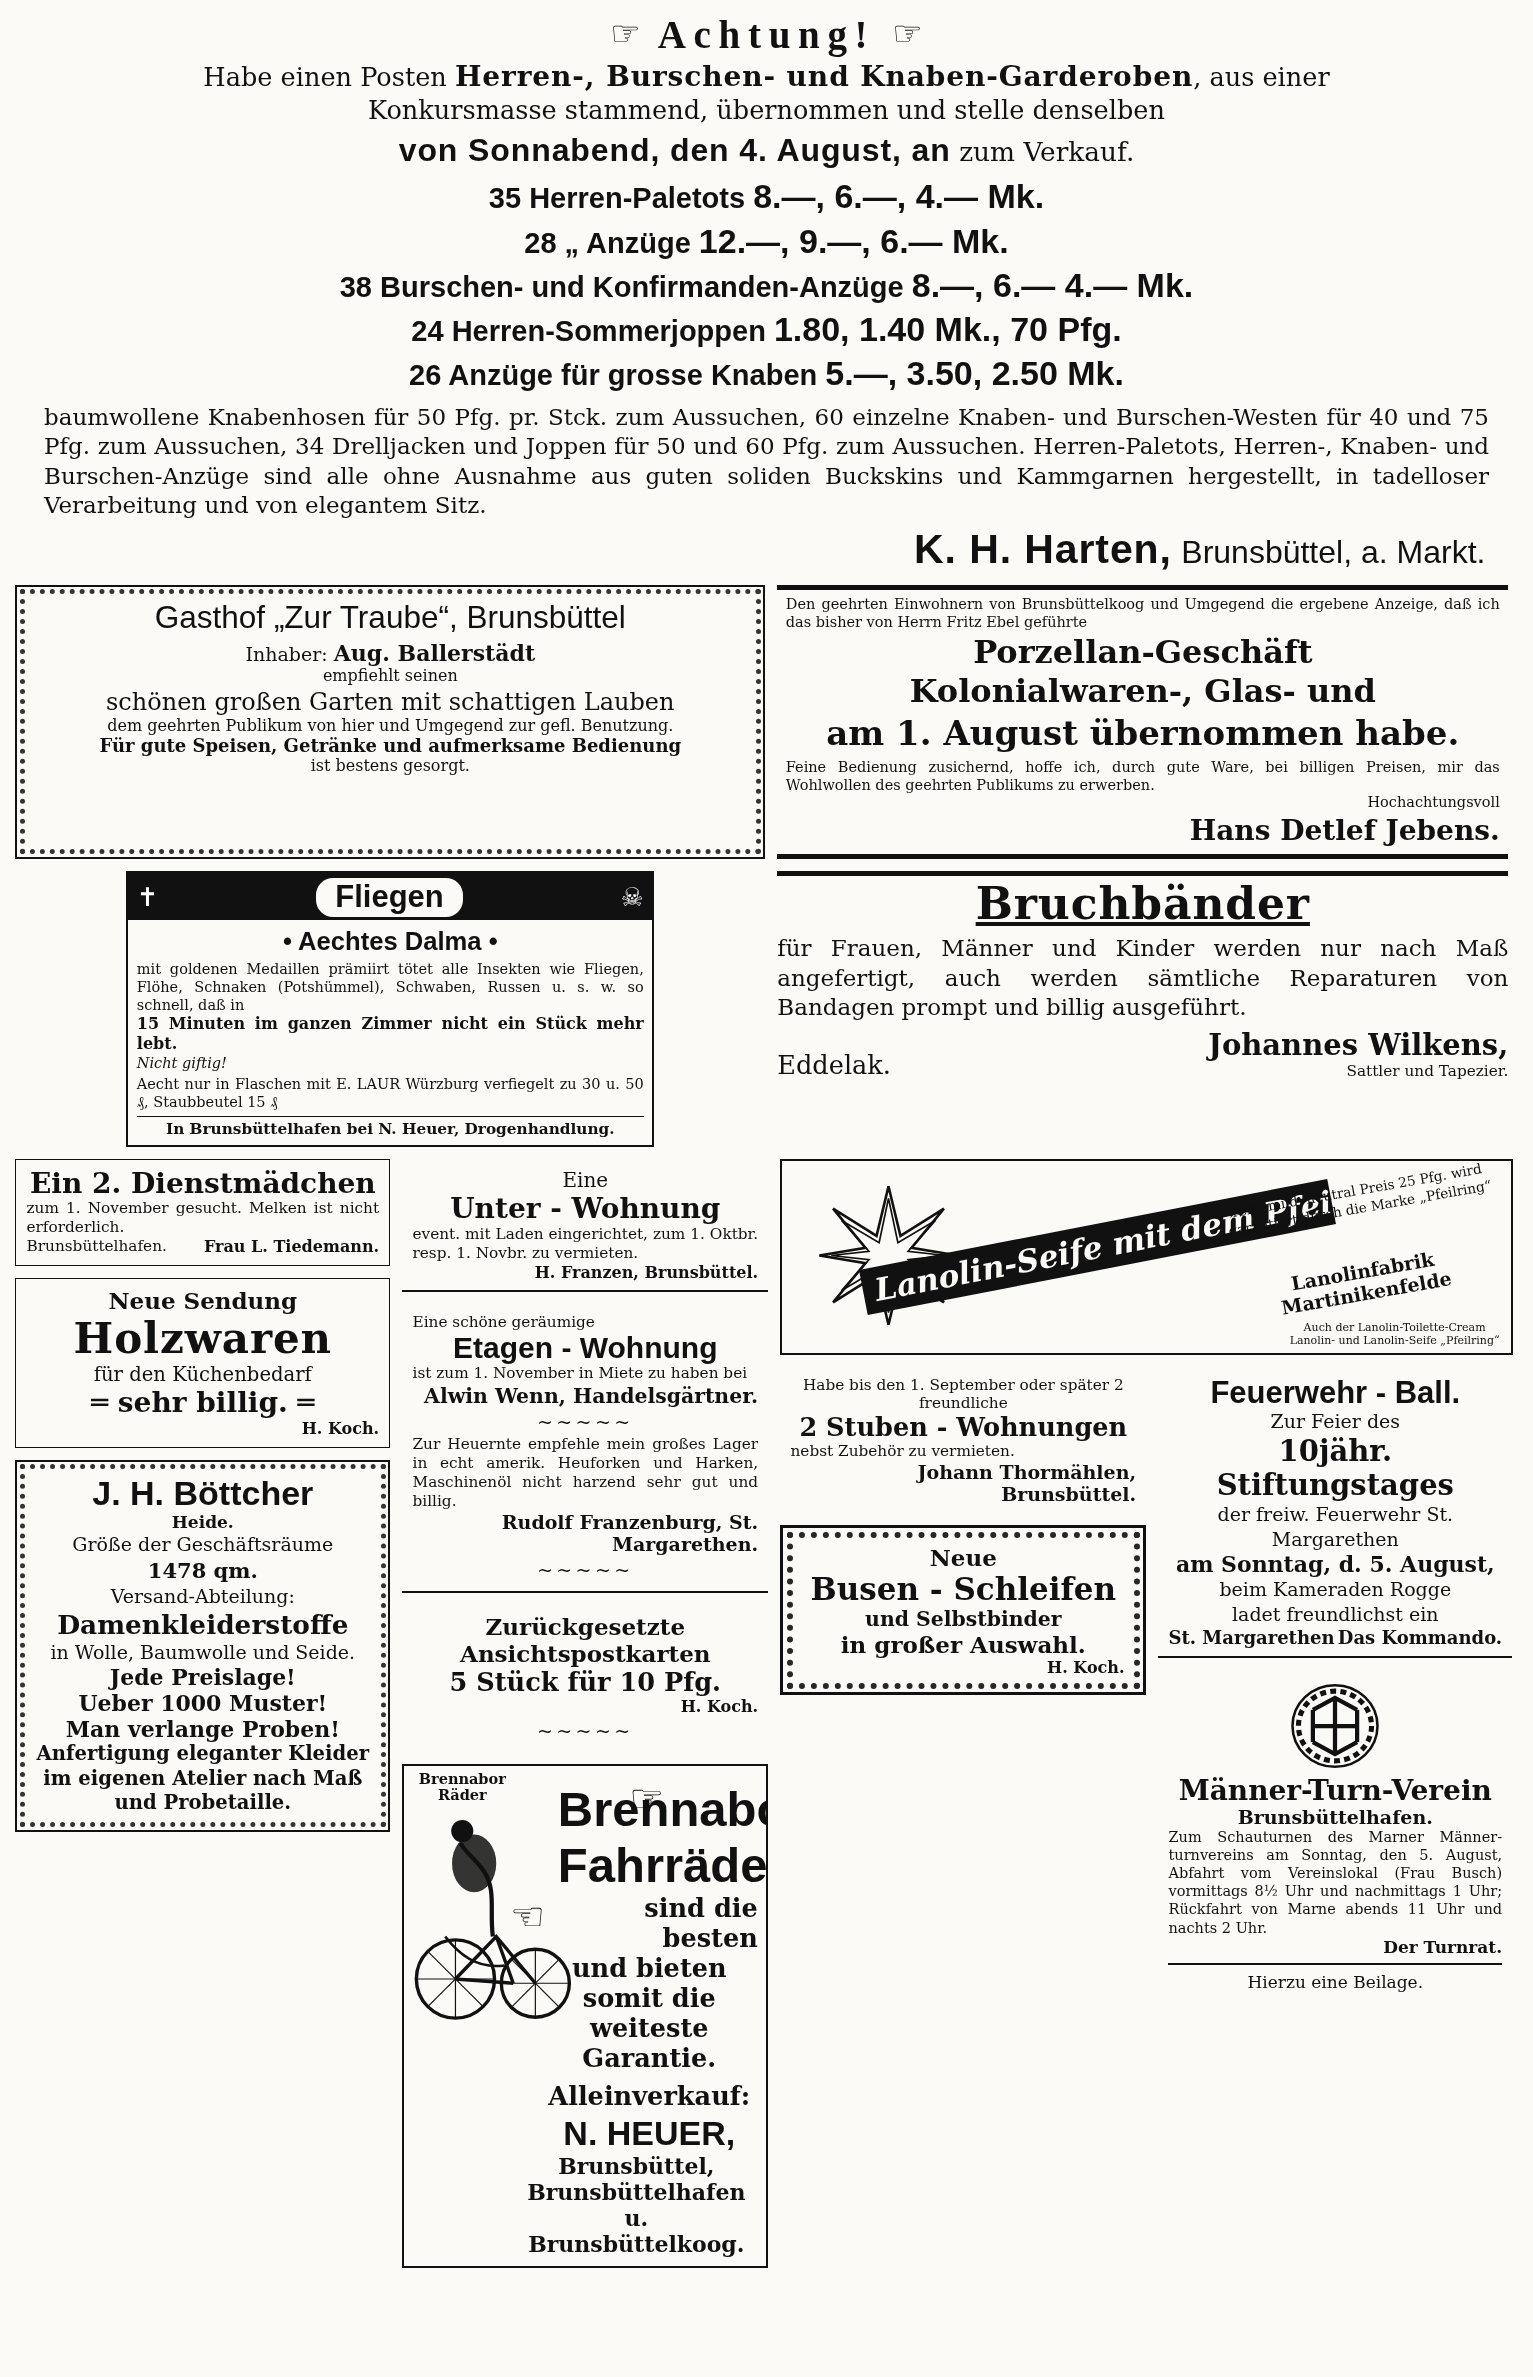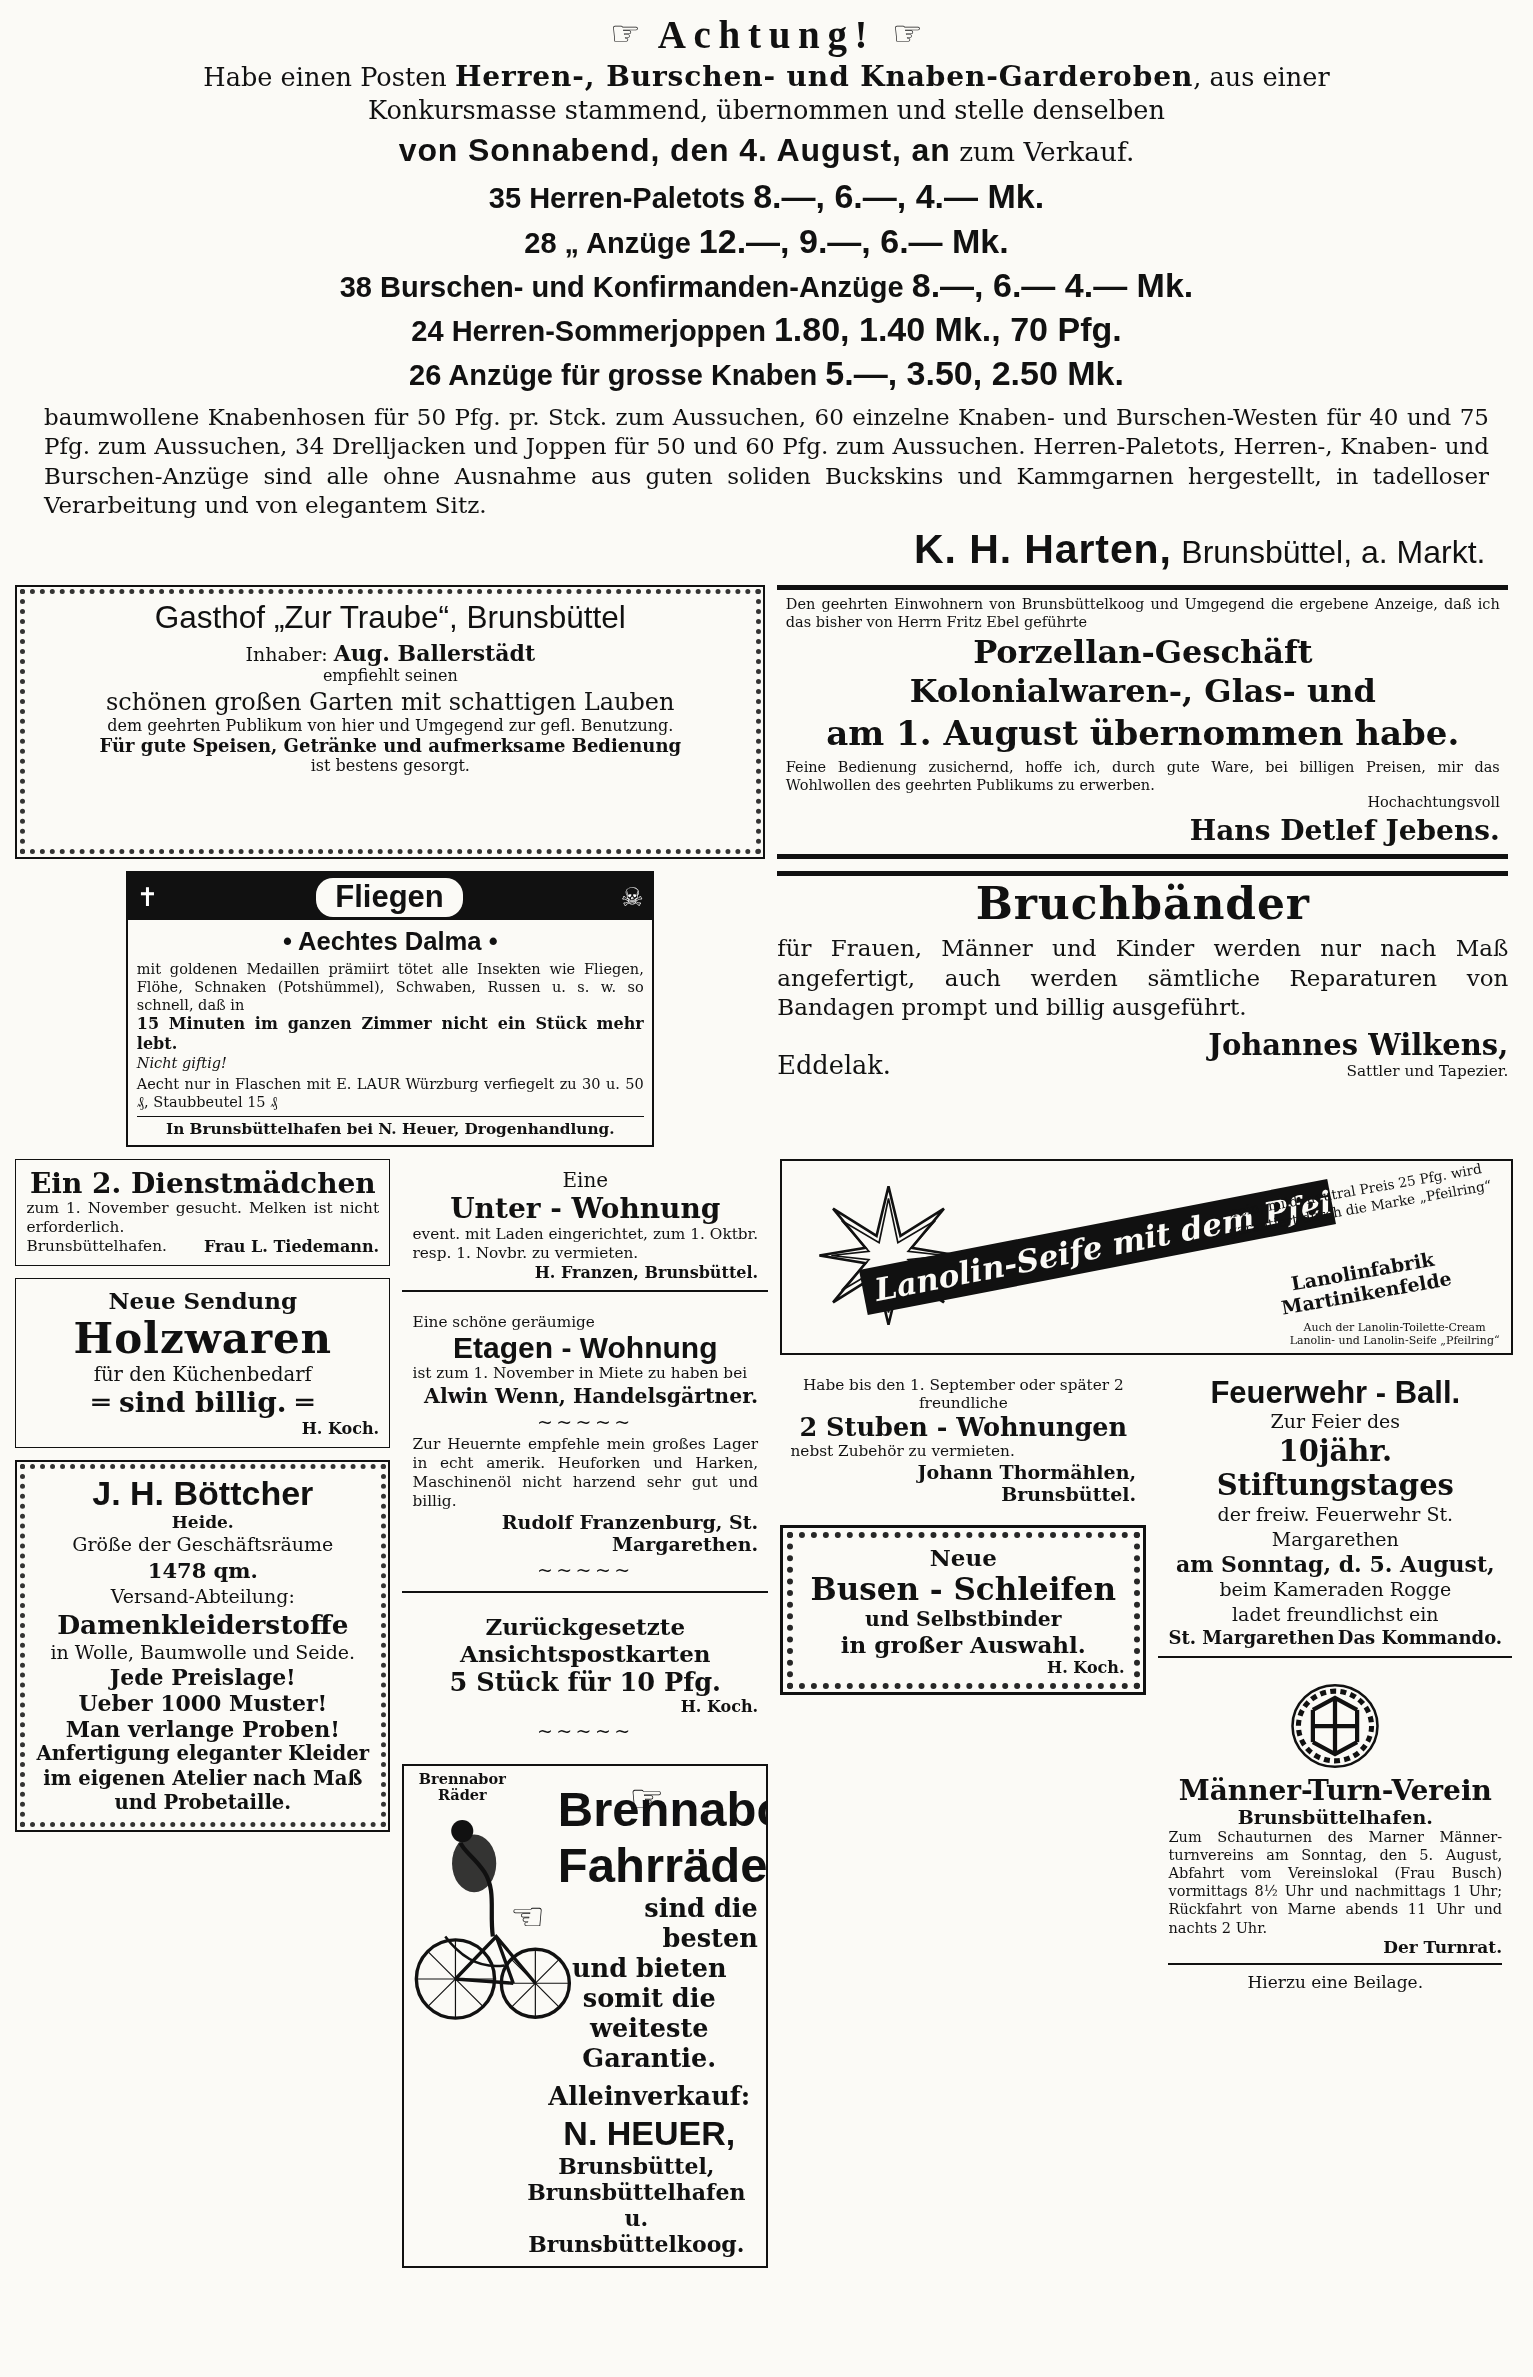--- a/index.html
+++ b/index.html
@@ -140,20 +140,21 @@
   }
   .bord-thin{border:1.7px solid #111;}
   .inner{position:relative;padding:8.5px 10.2px;}
 
   .ad h2{
     margin:0;
     font-family:"DejaVu Serif",serif;
     font-weight:bold;
     text-align:center;
     line-height:1.05;
+    text-decoration:underline;
   }
   .ad p{margin:3.4px 0;}
 
   .sm{font-size:16px;}
   .md{font-size:19px;}
 
   .gasthof-title{
     font-size:31.5px;
     font-family:"Liberation Sans",sans-serif;
     font-weight:normal;
@@ -543,21 +544,21 @@
               <span class="sig">Frau L. Tiedemann.</span>
             </div>
           </div>
         </div>
 
         <div class="ad bord-thin cl holz">
           <div class="inner">
             <div class="t1">Neue Sendung</div>
             <div class="t2">Holzwaren</div>
             <div class="t3">für den Küchenbedarf</div>
-            <div class="t4">═ <span>sind billig.</span> ═</div>
+            <div class="t4">═ <span>sehr billig.</span> ═</div>
             <div class="sig">H. Koch.</div>
           </div>
         </div>
 
         <div class="ad bord-orn cl boett">
           <div class="inner">
             <div class="t">J. H. Böttcher</div>
             <div class="sub">Heide.</div>
             <div class="l">Größe der Geschäftsräume</div>
             <div class="l b" style="font-size:21px;">1478 qm.</div>

